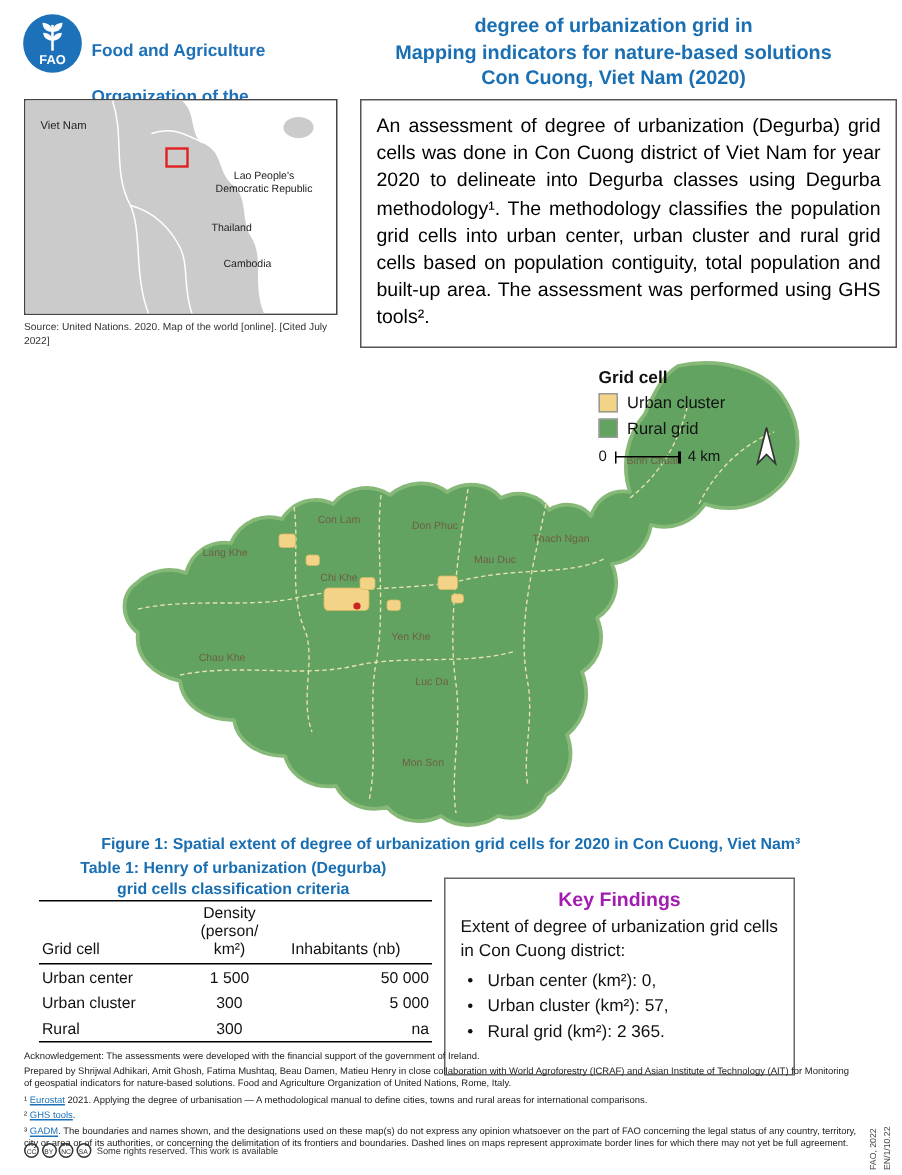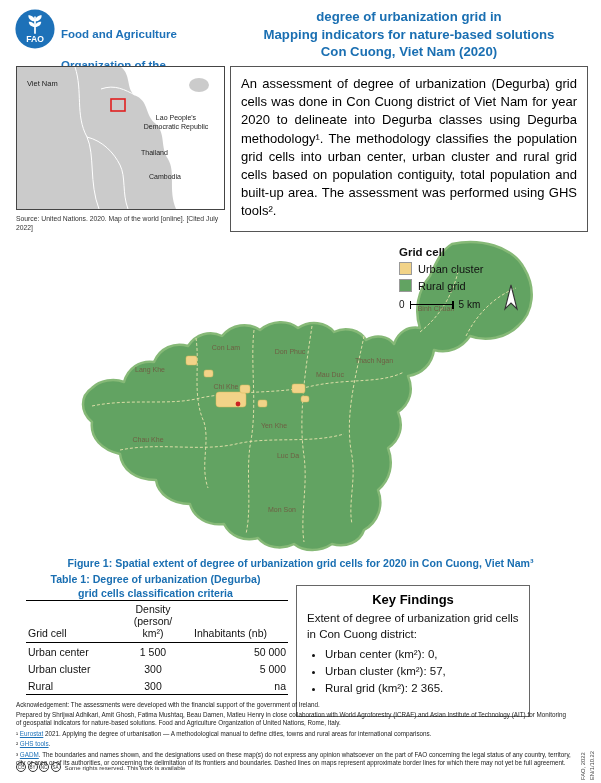--- a/index.html
+++ b/index.html
@@ -17,21 +17,21 @@
   
   .inset-box { position:absolute; left:16px; top:66px; width:209px; height:144px; border:1px solid #444; background:#fff; }
   .inset-box svg { position:absolute; left:0; top:0; }
   .inset-label { position:absolute; font-size:7px; color:#222; white-space:nowrap; }
   .inset-label.vn { font-size:7.5px; }
   .laos-block { position:absolute; left:112px; top:46px; width:94px; text-align:center; font-size:7px; color:#222; line-height:1.35; }
   .laos-block span { display:block; }
   .source { position:absolute; left:16px; top:214px; width:209px; font-size:6.8px; color:#333; line-height:1.35; }
 
   
-  .abstract-box { position:absolute; left:230px; top:66px; width:358px; min-height:166px; border:1px solid #555; padding:8px 10px; font-size:13px; line-height:1.4; text-align:justify; color:#000; }
+  .abstract-box { position:absolute; left:240px; top:66px; width:358px; min-height:166px; border:1px solid #555; padding:8px 10px; font-size:13px; line-height:1.4; text-align:justify; color:#000; }
 
   
   .map-area { position:absolute; left:0; top:236px; width:601px; height:318px; }
   .map-area svg.district { position:absolute; left:0; top:0; }
   .commune { position:absolute; font-size:7px; color:#6e6044; transform:translate(-50%,-50%); white-space:nowrap; }
   .legend { position:absolute; left:399px; top:10px; width:110px; font-size:11px; color:#111; }
   .legend-title { font-weight:bold; font-size:11.5px; margin-bottom:4px; }
   .legend-item { display:flex; align-items:center; gap:6px; margin-bottom:4px; }
   .swatch { width:13px; height:13px; border:0.5px solid #999; display:inline-block; flex:0 0 auto; }
   .swatch.yellow { background:#f2d388; }
@@ -52,21 +52,21 @@
   .criteria-table th.c1 { text-align:left; width:88px; }
   .criteria-table th.c2 { text-align:center; width:78px; }
   .criteria-table th.c3 { text-align:left; width:96px; }
   .criteria-table td { padding:2.5px 2px; }
   .criteria-table td.mid { text-align:center; }
   .criteria-table td.rgt { text-align:right; }
   .blk { display:block; }
 
   
   .key-box { position:absolute; left:296px; top:585px; width:234px; min-height:112px; border:1px solid #666; padding:6px 10px 8px; }
-  .key-title { color:#000000; font-weight:bold; font-size:13px; text-align:center; margin-bottom:4px; }
+  .key-title { color:#a21caf; font-weight:bold; font-size:13px; text-align:center; margin-bottom:4px; }
   .key-intro { font-size:11.5px; line-height:1.35; }
   .key-list { margin:4px 0 12px 4px; padding-left:14px; font-size:11.5px; line-height:1.4; }
   .key-list li { margin-bottom:1px; }
 
   
   .footer { position:absolute; left:16px; top:701px; width:556px; }
   .footer p { font-size:6.3px; line-height:1.27; color:#222; margin-bottom:2.5px; }
   .lnk { color:#1d71b8; text-decoration:underline; cursor:pointer; }
   .cc-row { position:absolute; left:16px; top:762px; display:flex; align-items:center; gap:4px; }
   .cc-badge { display:flex; gap:1.5px; }
@@ -202,34 +202,34 @@
         <span class="swatch yellow"></span>
         <span>Urban cluster</span>
       </div>
       <div class="legend-item">
         <span class="swatch green"></span>
         <span>Rural grid</span>
       </div>
       <div class="scalebar">
         <span>0</span>
         <span class="bar"></span>
-        <span>5 km</span>
+        <span>4 km</span>
       </div>
     </div>
     <div class="north-arrow">
       <svg width="16" height="28" viewBox="0 0 16 28">
         <polygon points="8,1 14,25 8,19 2,25" fill="#fff" stroke="#333" stroke-width="1.1"></polygon>
       </svg>
     </div>
   </div>
 
   <div class="figure-caption">Figure 1: Spatial extent of degree of urbanization grid cells for 2020 in Con Cuong, Viet Nam³</div>
 
   <div class="table-title">
-    <span>Table 1: Degree of urbanization (Degurba)</span>
+    <span>Table 1: Henry of urbanization (Degurba)</span>
     <span>grid cells classification criteria</span>
   </div>
   <table class="criteria-table">
     <thead>
       <tr>
         <th class="c1">Grid cell</th>
         <th class="c2">
           <span class="blk">Density</span>
           <span class="blk">(person/</span>
           <span class="blk">km²)</span>

